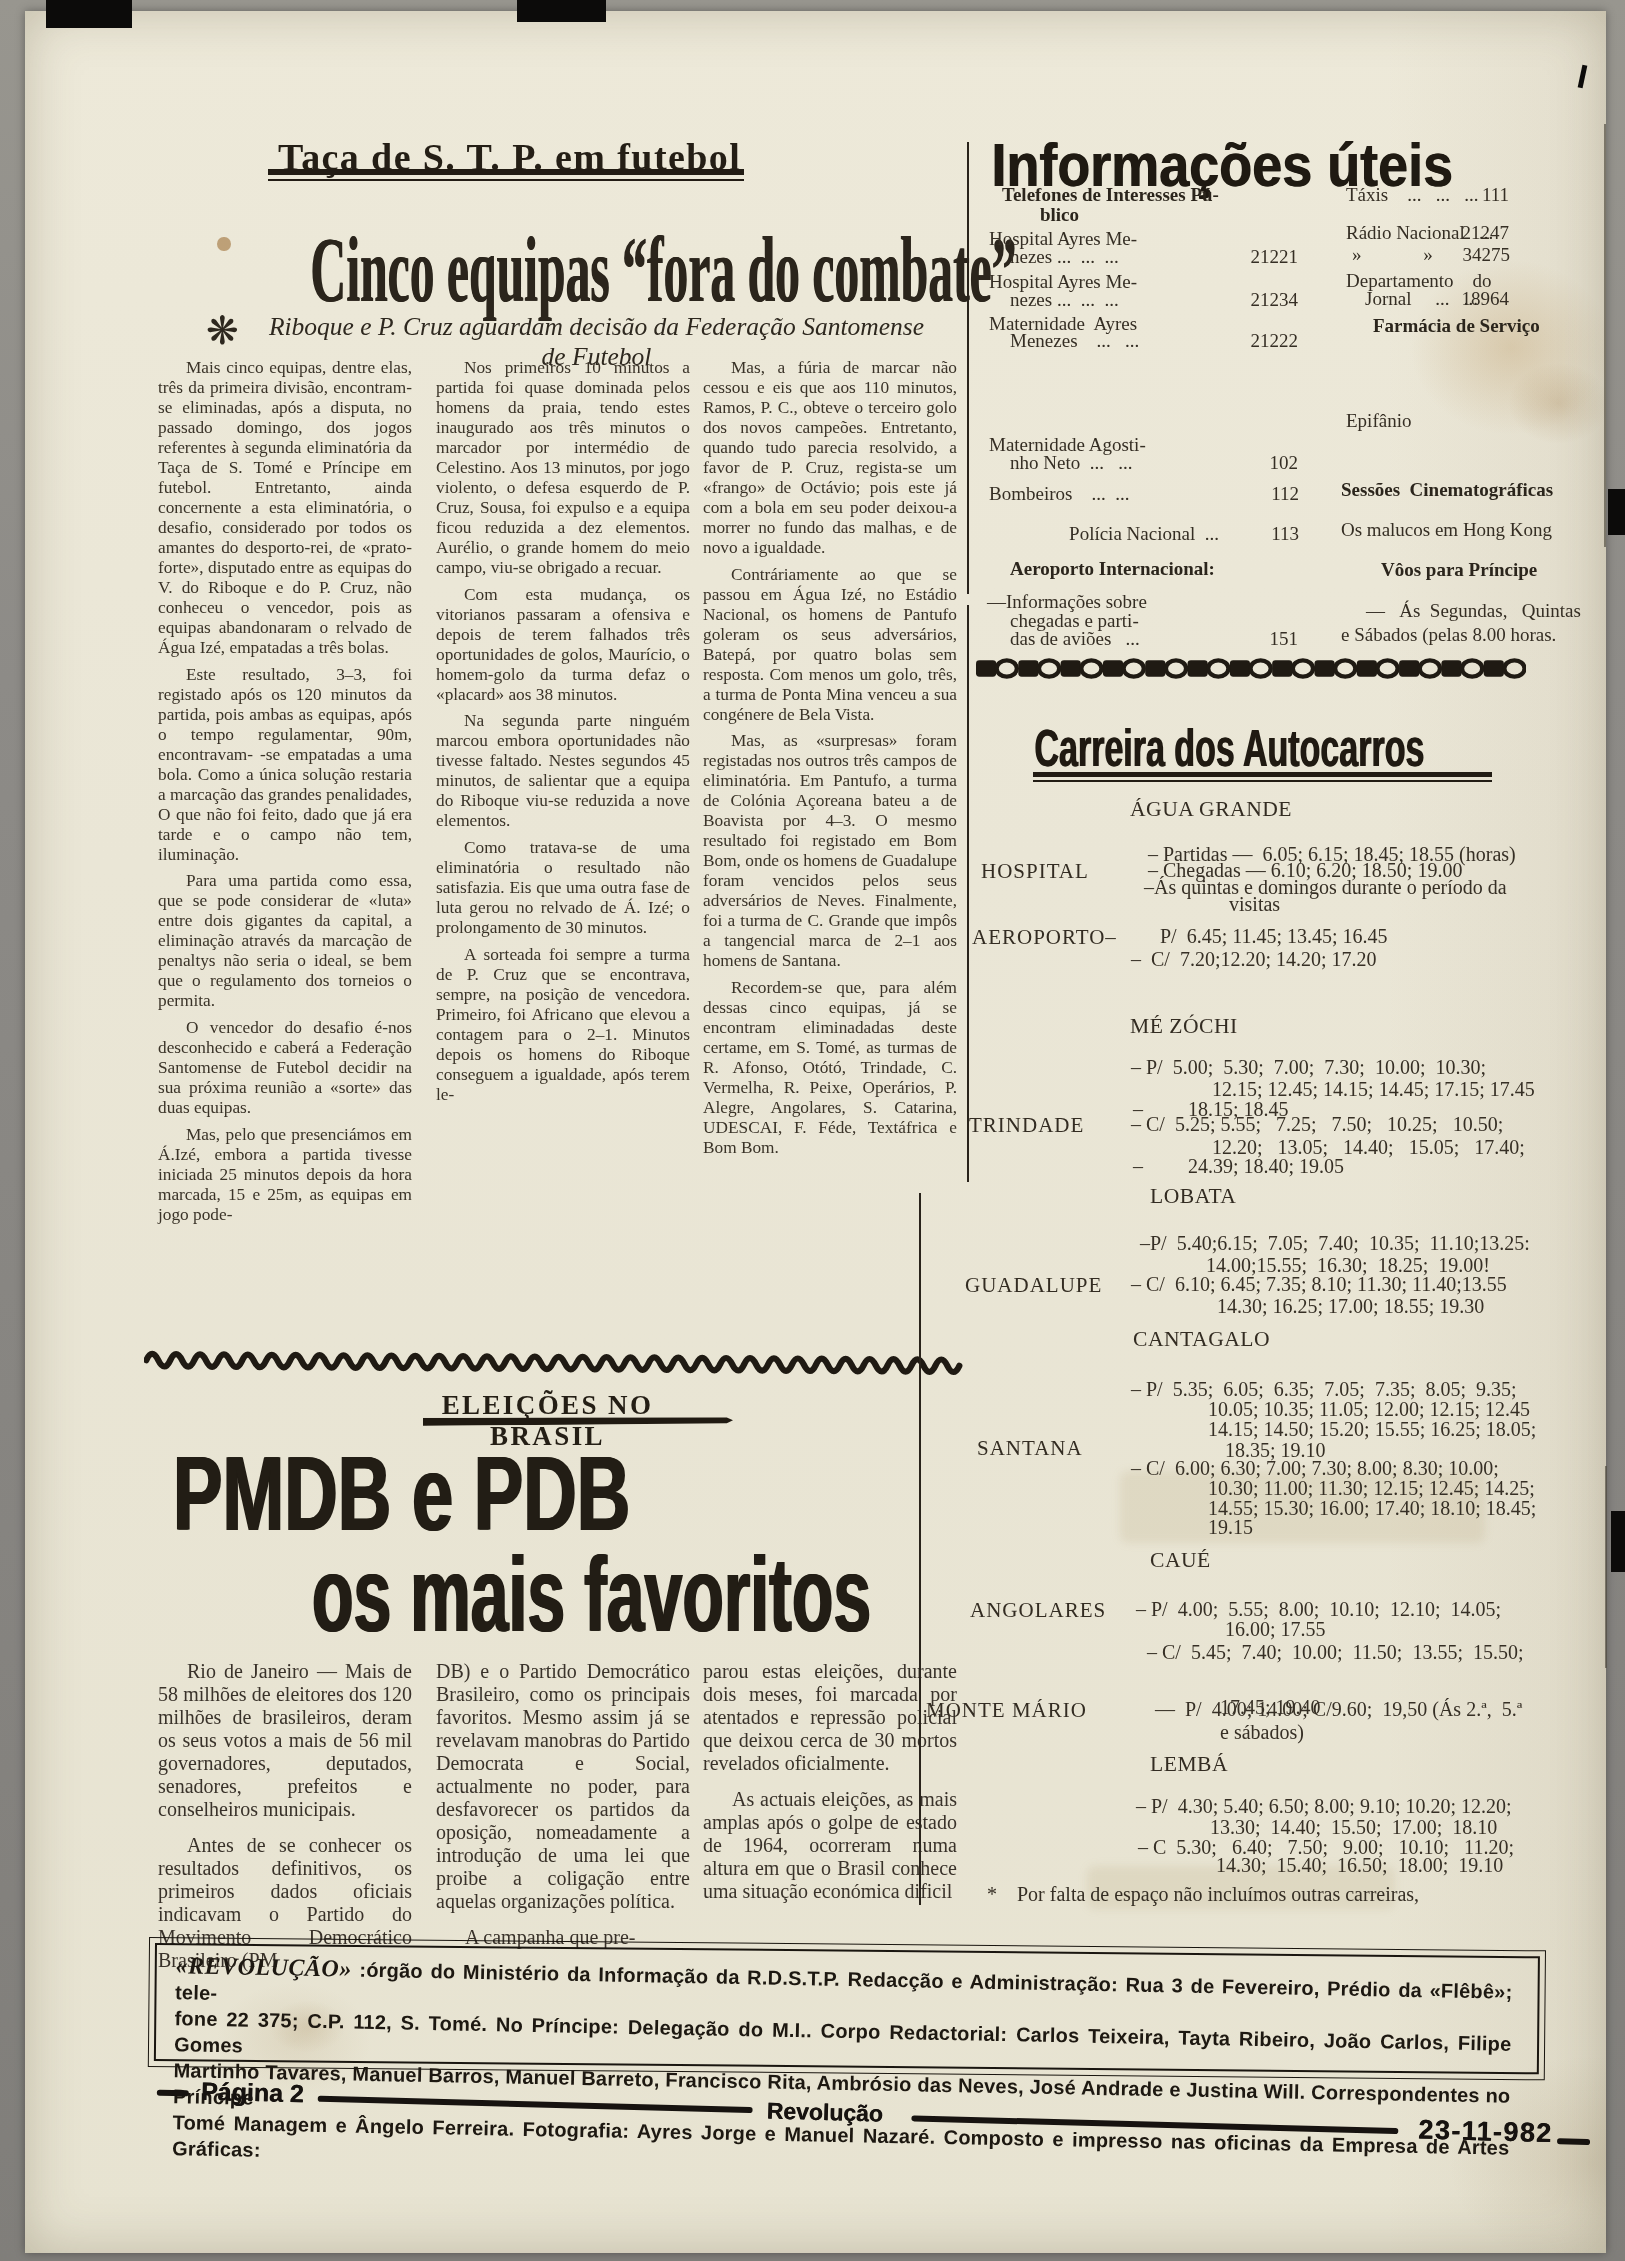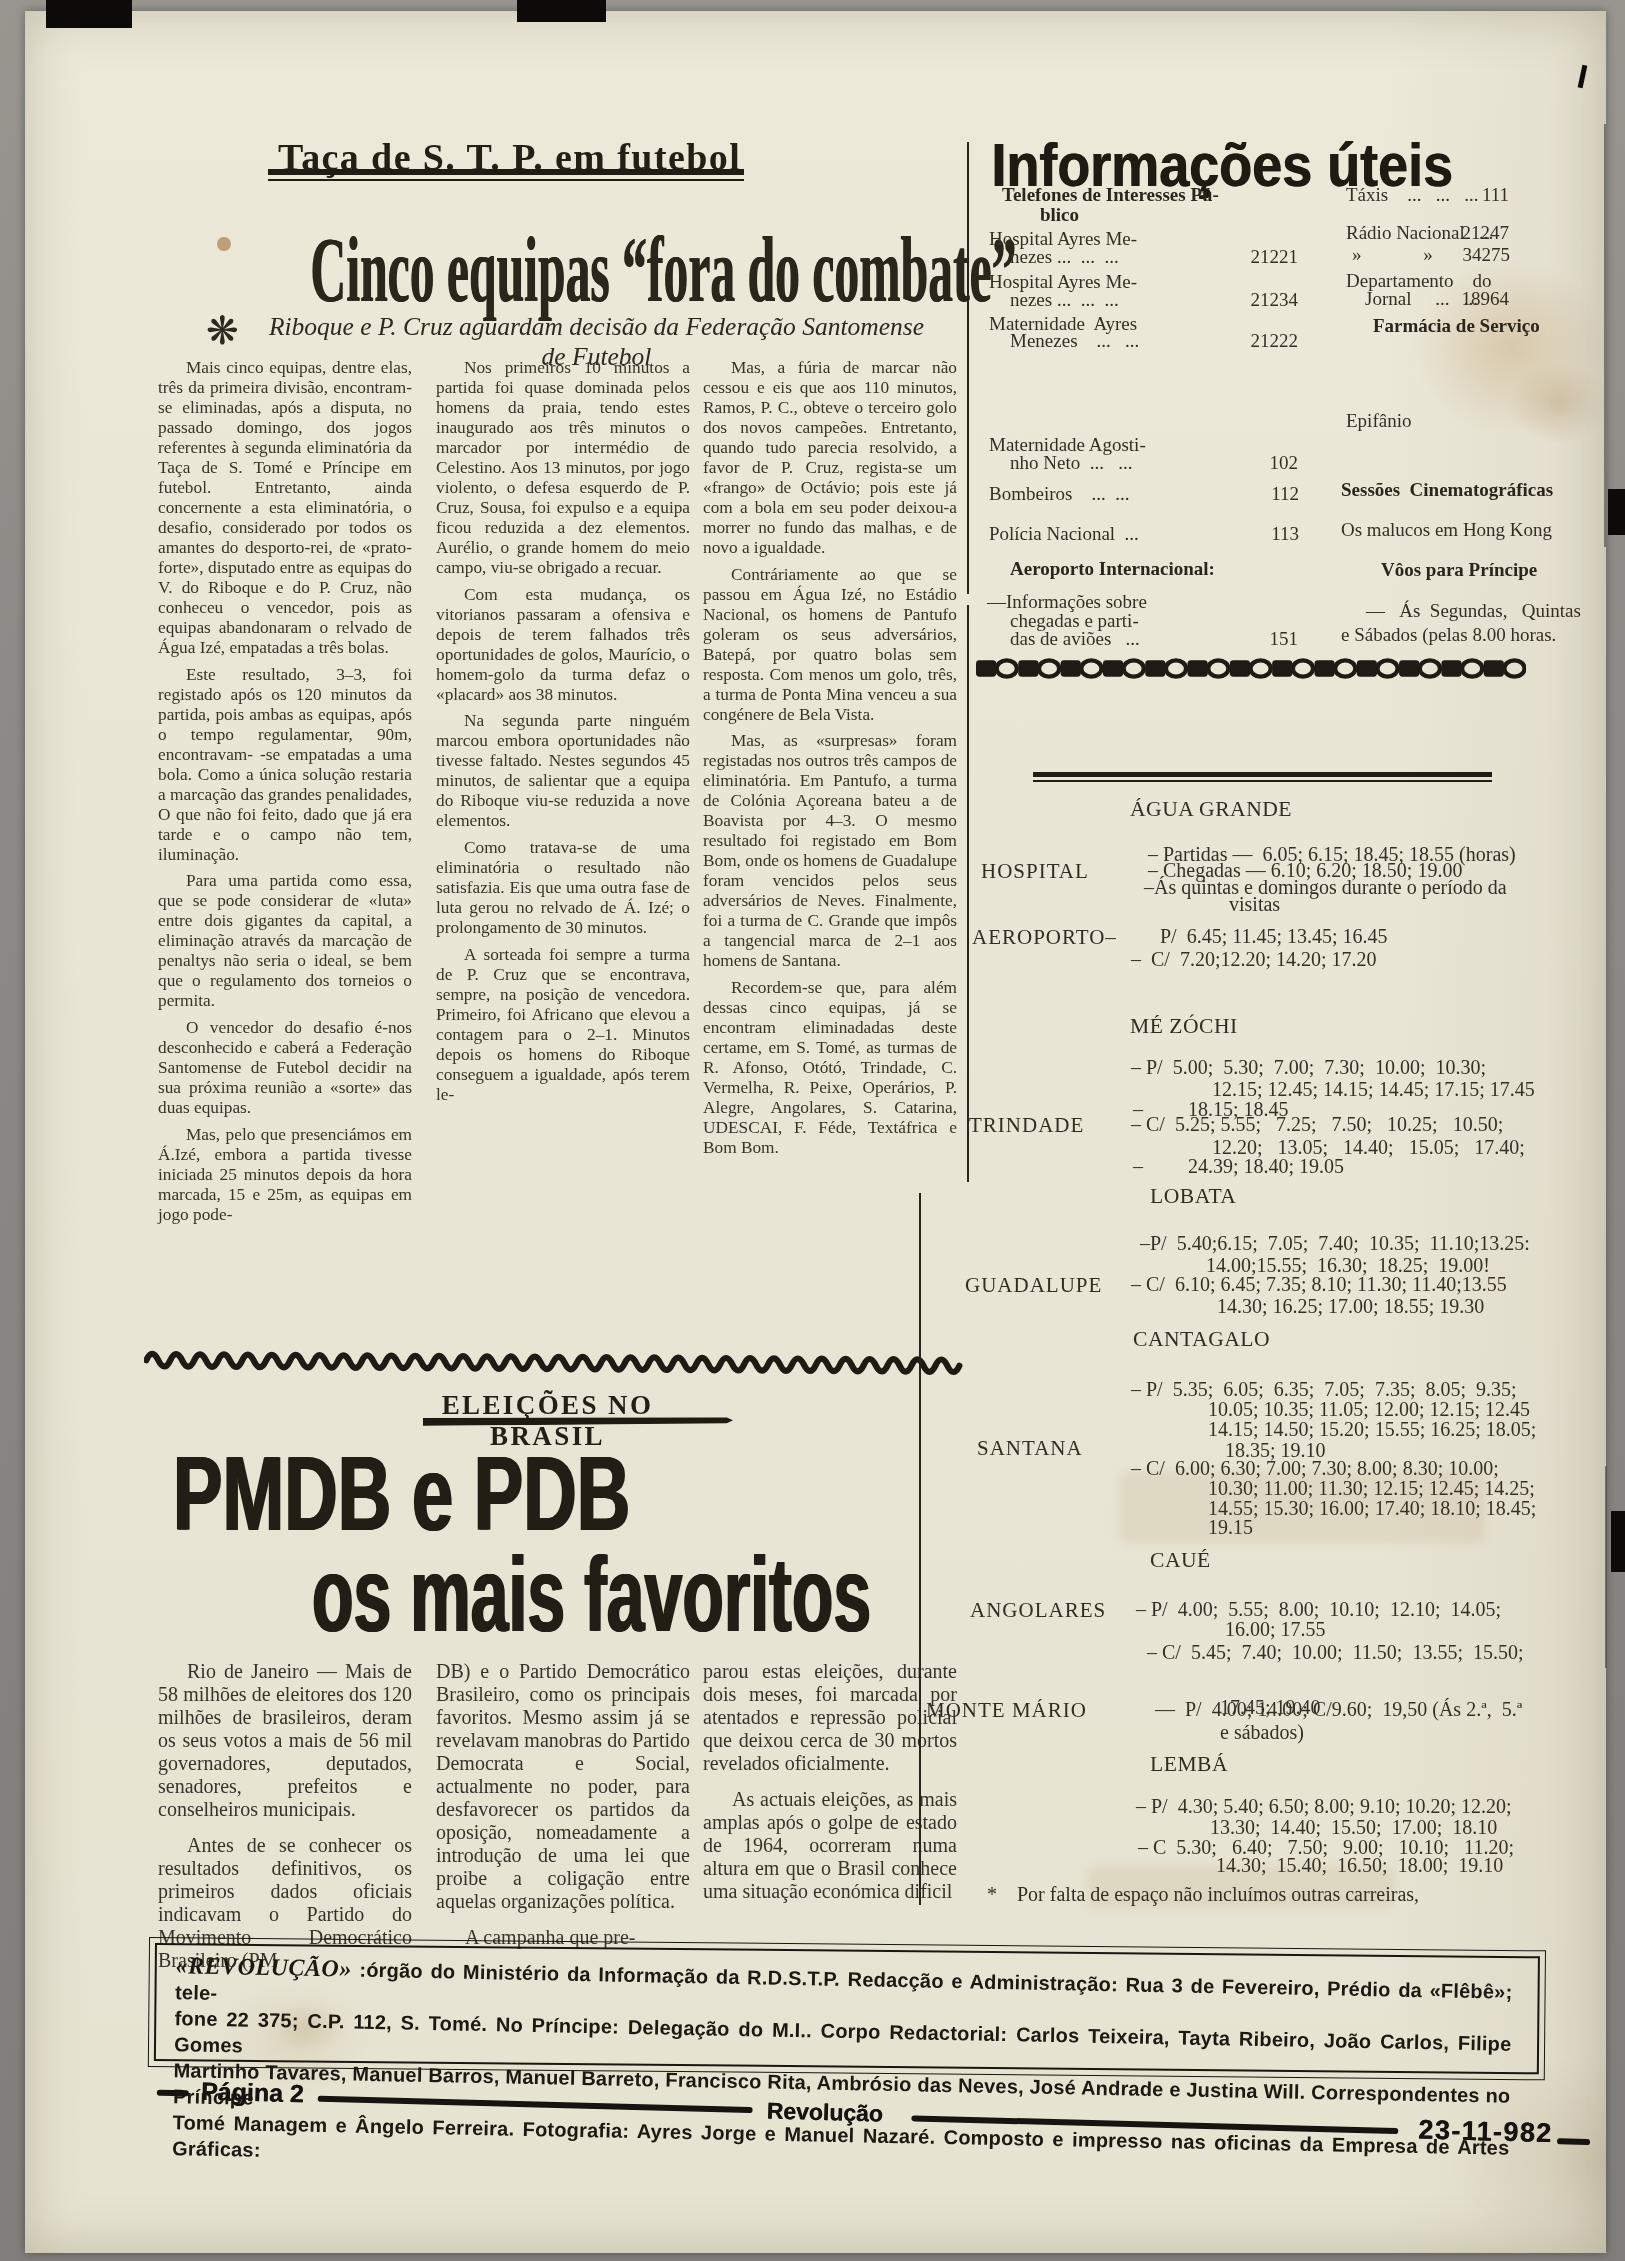--- a/index.html
+++ b/index.html
@@ -180,21 +180,21 @@
   <div class="i-line i-bold" style="left:1040px;top:204px;width:259px;"><span class="txt">blico</span></div>
   <div class="i-line" style="left:989px;top:228px;width:310px;"><span class="txt">Hospital Ayres Me-</span></div>
   <div class="i-line" style="left:1010px;top:246px;width:288px;"><span class="txt">nezes ...  ...  ...</span><span class="num">21221</span></div>
   <div class="i-line" style="left:989px;top:271px;width:310px;"><span class="txt">Hospital Ayres Me-</span></div>
   <div class="i-line" style="left:1010px;top:289px;width:288px;"><span class="txt">nezes ...  ...  ...</span><span class="num">21234</span></div>
   <div class="i-line" style="left:989px;top:313px;width:310px;"><span class="txt">Maternidade  Ayres</span></div>
   <div class="i-line" style="left:1010px;top:330px;width:288px;"><span class="txt">Menezes    ...   ...</span><span class="num">21222</span></div>
   <div class="i-line" style="left:989px;top:434px;width:310px;"><span class="txt">Maternidade Agosti-</span></div>
   <div class="i-line" style="left:1010px;top:452px;width:288px;"><span class="txt">nho Neto  ...   ...</span><span class="num">102</span></div>
   <div class="i-line" style="left:989px;top:483px;width:310px;"><span class="txt">Bombeiros    ...  ...</span><span class="num">112</span></div>
-  <div class="i-line" style="left:989px;top:523px;width:310px;"><span class="txt">Polícia Nacional  ...</span><span class="num">113</span></div>
+  <div class="i-line" style="left:989px;top:523px;width:310px;text-align:center;"><span class="txt">Polícia Nacional  ...</span><span class="num">113</span></div>
   <div class="i-line i-bold" style="left:1010px;top:558px;width:298px;"><span class="txt">Aeroporto Internacional:</span></div>
   <div class="i-line" style="left:987px;top:591px;width:312px;"><span class="txt">—Informações sobre</span></div>
   <div class="i-line" style="left:1010px;top:610px;width:288px;"><span class="txt">chegadas e parti-</span></div>
   <div class="i-line" style="left:1010px;top:628px;width:288px;"><span class="txt">das de aviões   ...</span><span class="num">151</span></div>
 
   <div class="i-line" style="left:1346px;top:184px;width:163px;"><span class="txt">Táxis    ...   ...   ...</span><span class="num">111</span></div>
   <div class="i-line" style="left:1346px;top:222px;width:163px;"><span class="txt">Rádio Nacional   ...</span><span class="num">21247</span></div>
   <div class="i-line" style="left:1352px;top:244px;width:158px;"><span class="txt">»             »</span><span class="num">34275</span></div>
   <div class="i-line" style="left:1346px;top:270px;width:163px;"><span class="txt">Departamento    do</span></div>
   <div class="i-line" style="left:1365px;top:288px;width:144px;"><span class="txt">Jornal     ...   ...</span><span class="num">18964</span></div>
@@ -232,20 +232,21 @@
       <ellipse cx="592" cy="28" rx="21" ry="17"></ellipse>
         <ellipse cx="680" cy="28" rx="21" ry="17"></ellipse>
       <ellipse cx="768" cy="28" rx="21" ry="17"></ellipse>
         <ellipse cx="856" cy="28" rx="21" ry="17"></ellipse>
       <ellipse cx="944" cy="28" rx="21" ry="17"></ellipse>
         <ellipse cx="1032" cy="28" rx="21" ry="17"></ellipse>
       <ellipse cx="1120" cy="28" rx="21" ry="17"></ellipse>
     </g>
   </svg>
 
+  <div class="abs car-title"><span>Carreira dos Autocarros</span></div>
   <div class="abs car-rule"></div>
 
   <div class="t-zone" style="left:1130px;top:797px;">ÁGUA GRANDE</div>
   <div class="t-label" style="left:981px;top:859px;">HOSPITAL</div>
   <div class="t-line" style="left:1148px;top:843px;">– Partidas —  6.05; 6.15; 18.45; 18.55 (horas)</div>
   <div class="t-line" style="left:1148px;top:859px;">– Chegadas — 6.10; 6.20; 18.50; 19.00</div>
   <div class="t-line" style="left:1144px;top:876px;">–Ás quintas e domingos durante o período da</div>
   <div class="t-line" style="left:1229px;top:893px;">visitas</div>
   <div class="t-label" style="left:972px;top:925px;">AEROPORTO–</div>
   <div class="t-line" style="left:1160px;top:925px;">P/  6.45; 11.45; 13.45; 16.45</div>

